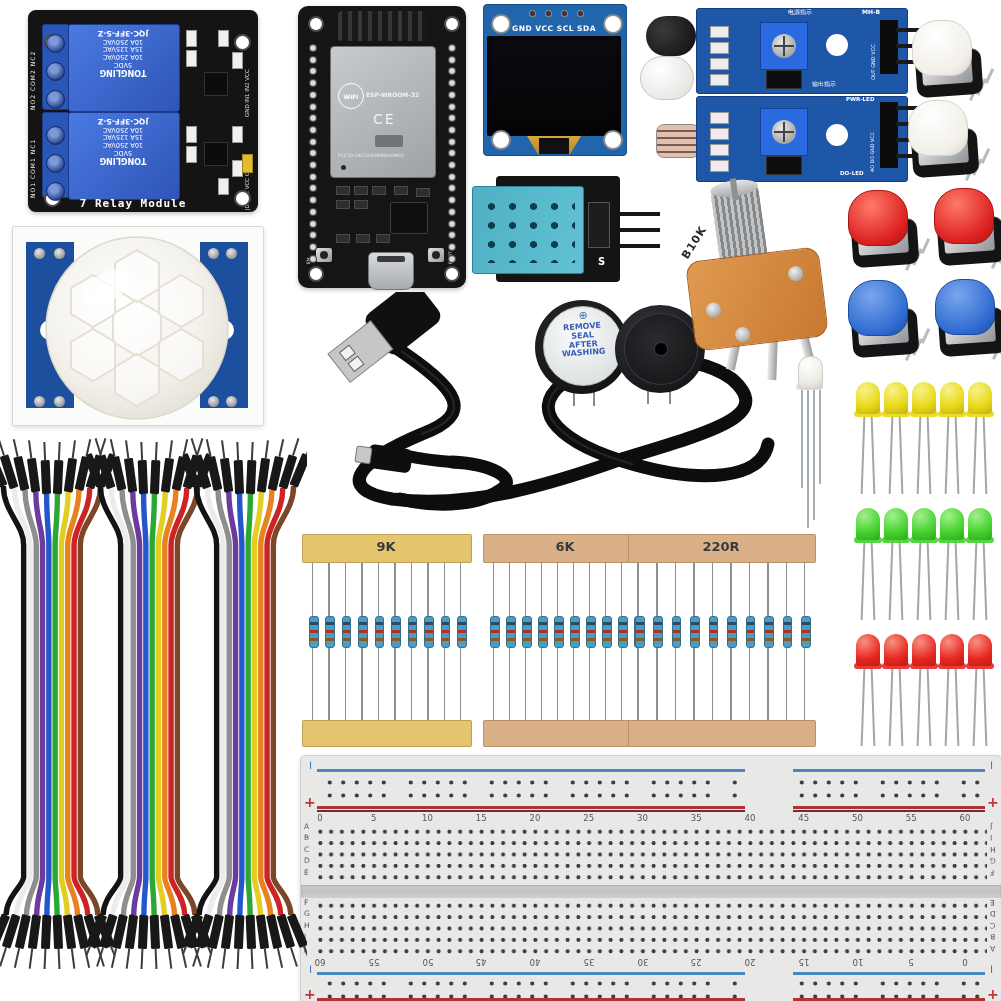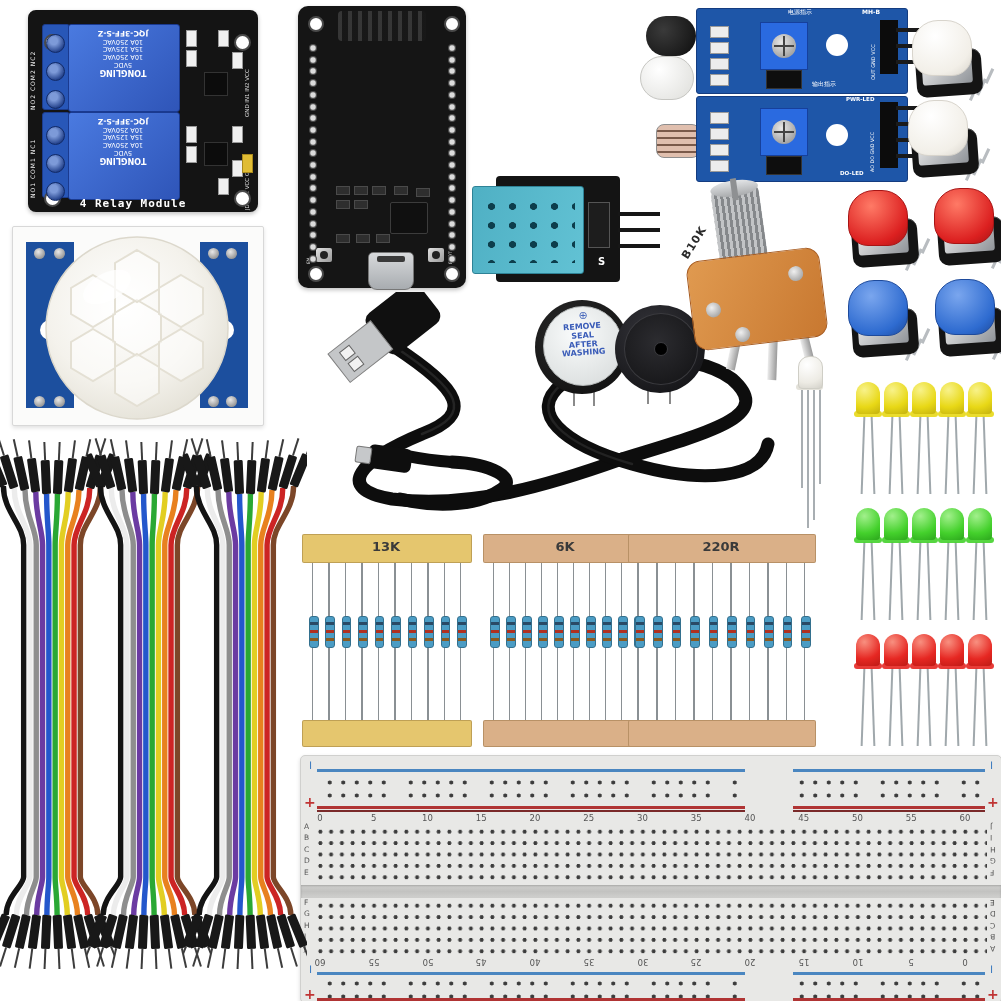--- a/index.html
+++ b/index.html
@@ -35,21 +35,21 @@
         <div style="font-size:8px;font-weight:bold;">TONGLING</div>
         <div style="font-size:6.5px;">5VDC</div>
         <div style="font-size:6.5px;">10A 250VAC</div>
         <div style="font-size:6.5px;">15A 125VAC</div>
         <div style="font-size:6.5px;">10A 250VAC</div>
         <div style="font-size:7.5px;font-weight:bold;">JQC-3FF-S-Z</div>
       </div>
     </div>
     <div class="a vtx" style="left:216px;top:14px;height:95px;font-size:5.5px;color:#ddd;">GND IN1 IN2 VCC</div>
     <div class="a vtx" style="left:216px;top:112px;height:90px;font-size:5.5px;color:#ddd;">JD-VCC VCC GND</div>
-    <div class="a ctr" style="left:20px;top:188px;width:170px;height:14px;color:#fff;font-family:'DejaVu Sans Mono',monospace;font-size:11px;font-weight:bold;letter-spacing:1px;">4 Relay Module</div>
+    <div class="a ctr" style="left:20px;top:188px;width:170px;height:14px;color:#fff;font-family:'DejaVu Sans Mono',monospace;font-size:11px;font-weight:bold;letter-spacing:1px;">7 Relay Module</div>
   <div style="position: absolute; left: 16px; top: 26px; width: 13px; height: 13px; border-radius: 50%; background: rgb(255, 255, 255); border: 2px solid rgb(74, 74, 74);"></div>
       <div style="position: absolute; left: 206px; top: 26px; width: 13px; height: 13px; border-radius: 50%; background: rgb(255, 255, 255); border: 2px solid rgb(74, 74, 74);"></div>
       <div style="position: absolute; left: 16px; top: 182px; width: 13px; height: 13px; border-radius: 50%; background: rgb(255, 255, 255); border: 2px solid rgb(74, 74, 74);"></div>
       <div style="position: absolute; left: 206px; top: 182px; width: 13px; height: 13px; border-radius: 50%; background: rgb(255, 255, 255); border: 2px solid rgb(74, 74, 74);"></div>
       <div style="position: absolute; left: 18px; top: 26px; width: 17px; height: 17px; border-radius: 50%; background: radial-gradient(circle at 40% 35%, rgb(125, 154, 216) 25%, rgb(34, 64, 138) 75%); border: 1px solid rgb(18, 42, 102);"></div>
       <div style="position: absolute; left: 18px; top: 54px; width: 17px; height: 17px; border-radius: 50%; background: radial-gradient(circle at 40% 35%, rgb(125, 154, 216) 25%, rgb(34, 64, 138) 75%); border: 1px solid rgb(18, 42, 102);"></div>
       <div style="position: absolute; left: 18px; top: 82px; width: 17px; height: 17px; border-radius: 50%; background: radial-gradient(circle at 40% 35%, rgb(125, 154, 216) 25%, rgb(34, 64, 138) 75%); border: 1px solid rgb(18, 42, 102);"></div>
       <div style="position: absolute; left: 18px; top: 118px; width: 17px; height: 17px; border-radius: 50%; background: radial-gradient(circle at 40% 35%, rgb(125, 154, 216) 25%, rgb(34, 64, 138) 75%); border: 1px solid rgb(18, 42, 102);"></div>
       <div style="position: absolute; left: 18px; top: 146px; width: 17px; height: 17px; border-radius: 50%; background: radial-gradient(circle at 40% 35%, rgb(125, 154, 216) 25%, rgb(34, 64, 138) 75%); border: 1px solid rgb(18, 42, 102);"></div>
       <div style="position: absolute; left: 18px; top: 174px; width: 17px; height: 17px; border-radius: 50%; background: radial-gradient(circle at 40% 35%, rgb(125, 154, 216) 25%, rgb(34, 64, 138) 75%); border: 1px solid rgb(18, 42, 102);"></div>
@@ -63,20 +63,28 @@
       <div style="position: absolute; left: 204px; top: 152px; width: 9px; height: 15px; background: rgb(240, 240, 240); border: 1px solid rgb(153, 153, 153);"></div>
       <div style="position: absolute; left: 190px; top: 170px; width: 9px; height: 15px; background: rgb(240, 240, 240); border: 1px solid rgb(153, 153, 153);"></div>
       <div style="position: absolute; left: 176px; top: 64px; width: 22px; height: 22px; background: rgb(12, 12, 12); border: 1px solid rgb(51, 51, 51);"></div>
       <div style="position: absolute; left: 176px; top: 134px; width: 22px; height: 22px; background: rgb(12, 12, 12); border: 1px solid rgb(51, 51, 51);"></div>
       <div style="position: absolute; left: 214px; top: 146px; width: 9px; height: 17px; background: rgb(224, 188, 52); border: 1px solid rgb(168, 136, 28);"></div>
     </div>
 
   <div id="esp32" class="a" style="left:298px;top:6px;width:170px;height:284px;">
     <div class="a" style="left:0;top:0;width:168px;height:282px;background:#151515;border-radius:10px;box-shadow:0 2px 4px rgba(0,0,0,.25);"></div>
     <div class="a" style="left:40px;top:5px;width:88px;height:30px;border-radius:4px;background:repeating-linear-gradient(90deg,#3a3a3a 0 4px,#181818 4px 10px);opacity:.9;"></div>
+    <div class="a" style="left:32px;top:40px;width:104px;height:130px;background:linear-gradient(145deg,#c8cacc,#9ea2a6);border:1px solid #6e7276;border-radius:4px;">
+      <div class="a ctr" style="left:7px;top:36px;width:24px;height:24px;border:1.5px solid #fff;border-radius:50%;color:#fff;font-size:6px;font-weight:bold;">WiFi</div>
+      <div class="a" style="left:35px;top:44px;font-size:6px;color:#f2f2f2;font-weight:bold;">ESP-WROOM-32</div>
+      <div class="a" style="left:42px;top:64px;font-size:14px;color:#f2f2f2;letter-spacing:2px;">CE</div>
+      <div class="a" style="left:44px;top:88px;width:28px;height:12px;background:#70747a;border-radius:2px;"></div>
+      <div class="a" style="left:7px;top:106px;font-size:4.5px;color:#ededed;">FCC ID:2AC7Z-ESPWROOM32</div>
+      <div class="a" style="left:10px;top:118px;width:5px;height:5px;border-radius:50%;background:#2a2a2a;"></div>
+    </div>
     <div class="a" style="left:92px;top:196px;width:36px;height:30px;background:#101010;border:1px solid #3c3c3c;border-radius:2px;"></div>
     <div class="a" style="left:18px;top:242px;width:16px;height:14px;background:linear-gradient(135deg,#e0e0e0,#9a9a9a);border-radius:2px;">
         <div class="a" style="left:4px;top:3px;width:8px;height:8px;border-radius:50%;background:#222;"></div>
       </div>
     <div class="a vtx" style="left:8px;top:244px;height:14px;font-size:4.5px;color:#eee;">EN</div>
     <div class="a" style="left:130px;top:242px;width:16px;height:14px;background:linear-gradient(135deg,#e0e0e0,#9a9a9a);border-radius:2px;">
         <div class="a" style="left:4px;top:3px;width:8px;height:8px;border-radius:50%;background:#222;"></div>
       </div>
     <div class="a vtx" style="left:150px;top:240px;height:18px;font-size:4.5px;color:#eee;">BOOT</div>
     <div class="a" style="left:70px;top:246px;width:44px;height:36px;background:linear-gradient(180deg,#d8dadc,#a8acb0);border:1px solid #777;border-radius:5px 5px 9px 9px;">
@@ -129,20 +137,35 @@
       <div style="position: absolute; left: 118px; top: 182px; width: 12px; height: 7px; background: rgb(46, 46, 46); border: 1px solid rgb(74, 74, 74);"></div>
       <div style="position: absolute; left: 38px; top: 228px; width: 12px; height: 7px; background: rgb(46, 46, 46); border: 1px solid rgb(74, 74, 74);"></div>
       <div style="position: absolute; left: 58px; top: 228px; width: 12px; height: 7px; background: rgb(46, 46, 46); border: 1px solid rgb(74, 74, 74);"></div>
       <div style="position: absolute; left: 78px; top: 228px; width: 12px; height: 7px; background: rgb(46, 46, 46); border: 1px solid rgb(74, 74, 74);"></div>
       <div style="position: absolute; left: 10px; top: 10px; width: 12px; height: 12px; border-radius: 50%; background: rgb(255, 255, 255); border: 2px solid rgb(74, 74, 74);"></div>
       <div style="position: absolute; left: 146px; top: 10px; width: 12px; height: 12px; border-radius: 50%; background: rgb(255, 255, 255); border: 2px solid rgb(74, 74, 74);"></div>
       <div style="position: absolute; left: 10px; top: 260px; width: 12px; height: 12px; border-radius: 50%; background: rgb(255, 255, 255); border: 2px solid rgb(74, 74, 74);"></div>
       <div style="position: absolute; left: 146px; top: 260px; width: 12px; height: 12px; border-radius: 50%; background: rgb(255, 255, 255); border: 2px solid rgb(74, 74, 74);"></div>
     </div>
 
+  <div id="oled" class="a" style="left:483px;top:4px;width:142px;height:152px;">
+    <div class="a" style="left:0;top:0;width:142px;height:150px;background:#2165ad;border:1px solid #174e88;border-radius:4px;"></div>
+    <div class="a ctr" style="left:24px;top:18px;width:94px;height:12px;color:#fff;font-size:7.5px;font-weight:bold;letter-spacing:.5px;">GND VCC SCL SDA</div>
+    <div class="a" style="left:4px;top:32px;width:134px;height:100px;background:linear-gradient(180deg,#0b0b10,#050507);border-radius:2px;box-shadow:inset 0 0 6px #000;"></div>
+    <div class="a" style="left:44px;top:132px;width:54px;height:18px;background:linear-gradient(180deg,#d9a63a,#b8862a);clip-path:polygon(0 0,100% 0,80% 100%,20% 100%);"></div>
+    <div class="a" style="left:56px;top:134px;width:30px;height:16px;background:#111;"></div>
+  <div style="position: absolute; left: 8px; top: 10px; width: 16px; height: 16px; border-radius: 50%; background: rgb(255, 255, 255); border: 2px solid rgb(138, 138, 138);"></div>
+      <div style="position: absolute; left: 120px; top: 10px; width: 16px; height: 16px; border-radius: 50%; background: rgb(255, 255, 255); border: 2px solid rgb(138, 138, 138);"></div>
+      <div style="position: absolute; left: 8px; top: 126px; width: 16px; height: 16px; border-radius: 50%; background: rgb(255, 255, 255); border: 2px solid rgb(138, 138, 138);"></div>
+      <div style="position: absolute; left: 120px; top: 126px; width: 16px; height: 16px; border-radius: 50%; background: rgb(255, 255, 255); border: 2px solid rgb(138, 138, 138);"></div>
+      <div style="position: absolute; left: 46px; top: 6px; width: 7px; height: 7px; border-radius: 50%; background: radial-gradient(circle, rgb(51, 51, 51) 40%, rgb(136, 136, 136) 60%);"></div>
+      <div style="position: absolute; left: 62px; top: 6px; width: 7px; height: 7px; border-radius: 50%; background: radial-gradient(circle, rgb(51, 51, 51) 40%, rgb(136, 136, 136) 60%);"></div>
+      <div style="position: absolute; left: 78px; top: 6px; width: 7px; height: 7px; border-radius: 50%; background: radial-gradient(circle, rgb(51, 51, 51) 40%, rgb(136, 136, 136) 60%);"></div>
+      <div style="position: absolute; left: 94px; top: 6px; width: 7px; height: 7px; border-radius: 50%; background: radial-gradient(circle, rgb(51, 51, 51) 40%, rgb(136, 136, 136) 60%);"></div>
+    </div>
 
   <div id="flame-sensor" class="a" style="left:640px;top:6px;width:292px;height:90px;">
     <div class="a" style="left:6px;top:10px;width:50px;height:40px;background:radial-gradient(circle at 35% 35%,#3a3a3a,#0d0d0d);border-radius:20px;"></div>
     <div class="a" style="left:0px;top:50px;width:52px;height:42px;background:radial-gradient(circle at 35% 30%,#ffffff,#dededa);border:1px solid #c6c6c2;border-radius:22px;"></div>
     <div class="a" style="left:56px;top:2px;width:210px;height:84px;background:#1e56a8;border:1px solid #143c80;border-radius:3px;"></div>
     <div class="a" style="left:120px;top:16px;width:46px;height:46px;background:#2a6ae0;border:1px solid #16409c;">
       <div class="a" style="left:11px;top:11px;width:24px;height:24px;border-radius:50%;background:radial-gradient(circle at 40% 35%,#e8e8e8,#8a8a8a);"></div>
       <div class="a" style="left:22px;top:13px;width:2px;height:20px;background:#444;"></div>
       <div class="a" style="left:13px;top:22px;width:20px;height:2px;background:#444;"></div>
     </div>
@@ -530,21 +553,21 @@
       <div style="position: absolute; left: 89.2222px; top: 86px; width: 7.5px; height: 30px; border-radius: 3px; border: 1px solid rgb(51, 112, 142); background: linear-gradient(rgb(75, 156, 196) 0px, rgb(75, 156, 196) 5px, rgb(42, 74, 102) 5px, rgb(42, 74, 102) 8px, rgb(75, 156, 196) 8px, rgb(75, 156, 196) 13px, rgb(176, 48, 32) 13px, rgb(176, 48, 32) 16px, rgb(75, 156, 196) 16px, rgb(75, 156, 196) 21px, rgb(138, 90, 32) 21px, rgb(138, 90, 32) 24px, rgb(75, 156, 196) 24px);"></div>
       <div style="position: absolute; left: 108.667px; top: 28px; width: 1.4px; height: 186px; background: rgb(138, 144, 148);"></div>
       <div style="position: absolute; left: 105.667px; top: 86px; width: 7.5px; height: 30px; border-radius: 3px; border: 1px solid rgb(51, 112, 142); background: linear-gradient(rgb(75, 156, 196) 0px, rgb(75, 156, 196) 5px, rgb(42, 74, 102) 5px, rgb(42, 74, 102) 8px, rgb(75, 156, 196) 8px, rgb(75, 156, 196) 13px, rgb(176, 48, 32) 13px, rgb(176, 48, 32) 16px, rgb(75, 156, 196) 16px, rgb(75, 156, 196) 21px, rgb(138, 90, 32) 21px, rgb(138, 90, 32) 24px, rgb(75, 156, 196) 24px);"></div>
       <div style="position: absolute; left: 125.111px; top: 28px; width: 1.4px; height: 186px; background: rgb(138, 144, 148);"></div>
       <div style="position: absolute; left: 122.111px; top: 86px; width: 7.5px; height: 30px; border-radius: 3px; border: 1px solid rgb(51, 112, 142); background: linear-gradient(rgb(75, 156, 196) 0px, rgb(75, 156, 196) 5px, rgb(42, 74, 102) 5px, rgb(42, 74, 102) 8px, rgb(75, 156, 196) 8px, rgb(75, 156, 196) 13px, rgb(176, 48, 32) 13px, rgb(176, 48, 32) 16px, rgb(75, 156, 196) 16px, rgb(75, 156, 196) 21px, rgb(138, 90, 32) 21px, rgb(138, 90, 32) 24px, rgb(75, 156, 196) 24px);"></div>
       <div style="position: absolute; left: 141.556px; top: 28px; width: 1.4px; height: 186px; background: rgb(138, 144, 148);"></div>
       <div style="position: absolute; left: 138.556px; top: 86px; width: 7.5px; height: 30px; border-radius: 3px; border: 1px solid rgb(51, 112, 142); background: linear-gradient(rgb(75, 156, 196) 0px, rgb(75, 156, 196) 5px, rgb(42, 74, 102) 5px, rgb(42, 74, 102) 8px, rgb(75, 156, 196) 8px, rgb(75, 156, 196) 13px, rgb(176, 48, 32) 13px, rgb(176, 48, 32) 16px, rgb(75, 156, 196) 16px, rgb(75, 156, 196) 21px, rgb(138, 90, 32) 21px, rgb(138, 90, 32) 24px, rgb(75, 156, 196) 24px);"></div>
       <div style="position: absolute; left: 158px; top: 28px; width: 1.4px; height: 186px; background: rgb(138, 144, 148);"></div>
       <div style="position: absolute; left: 155px; top: 86px; width: 7.5px; height: 30px; border-radius: 3px; border: 1px solid rgb(51, 112, 142); background: linear-gradient(rgb(75, 156, 196) 0px, rgb(75, 156, 196) 5px, rgb(42, 74, 102) 5px, rgb(42, 74, 102) 8px, rgb(75, 156, 196) 8px, rgb(75, 156, 196) 13px, rgb(176, 48, 32) 13px, rgb(176, 48, 32) 16px, rgb(75, 156, 196) 16px, rgb(75, 156, 196) 21px, rgb(138, 90, 32) 21px, rgb(138, 90, 32) 24px, rgb(75, 156, 196) 24px);"></div>
       <div style="position: absolute; left: 0px; top: 4px; width: 168px; height: 27px; background: rgb(229, 198, 110); border: 1px solid rgba(120, 90, 40, 0.35); border-radius: 2px;"></div>
-      <div style="position: absolute; left: 0px; top: 9px; width: 168px; text-align: center; font-size: 13px; font-weight: bold; color: rgb(58, 58, 58);">13K</div>
+      <div style="position: absolute; left: 0px; top: 9px; width: 168px; text-align: center; font-size: 13px; font-weight: bold; color: rgb(58, 58, 58);">9K</div>
       <div style="position: absolute; left: 0px; top: 190px; width: 168px; height: 25px; background: rgb(229, 198, 110); border: 1px solid rgba(120, 90, 40, 0.35); border-radius: 2px;"></div>
     </div>
     <div style="position: absolute; left: 483px; top: 530px; width: 164px; height: 220px;">
       <div style="position: absolute; left: 10px; top: 28px; width: 1.4px; height: 186px; background: rgb(138, 144, 148);"></div>
       <div style="position: absolute; left: 7px; top: 86px; width: 7.5px; height: 30px; border-radius: 3px; border: 1px solid rgb(51, 112, 142); background: linear-gradient(rgb(75, 156, 196) 0px, rgb(75, 156, 196) 5px, rgb(42, 74, 102) 5px, rgb(42, 74, 102) 8px, rgb(75, 156, 196) 8px, rgb(75, 156, 196) 13px, rgb(176, 48, 32) 13px, rgb(176, 48, 32) 16px, rgb(75, 156, 196) 16px, rgb(75, 156, 196) 21px, rgb(138, 90, 32) 21px, rgb(138, 90, 32) 24px, rgb(75, 156, 196) 24px);"></div>
       <div style="position: absolute; left: 26px; top: 28px; width: 1.4px; height: 186px; background: rgb(138, 144, 148);"></div>
       <div style="position: absolute; left: 23px; top: 86px; width: 7.5px; height: 30px; border-radius: 3px; border: 1px solid rgb(51, 112, 142); background: linear-gradient(rgb(75, 156, 196) 0px, rgb(75, 156, 196) 5px, rgb(42, 74, 102) 5px, rgb(42, 74, 102) 8px, rgb(75, 156, 196) 8px, rgb(75, 156, 196) 13px, rgb(176, 48, 32) 13px, rgb(176, 48, 32) 16px, rgb(75, 156, 196) 16px, rgb(75, 156, 196) 21px, rgb(138, 90, 32) 21px, rgb(138, 90, 32) 24px, rgb(75, 156, 196) 24px);"></div>
       <div style="position: absolute; left: 42px; top: 28px; width: 1.4px; height: 186px; background: rgb(138, 144, 148);"></div>
       <div style="position: absolute; left: 39px; top: 86px; width: 7.5px; height: 30px; border-radius: 3px; border: 1px solid rgb(51, 112, 142); background: linear-gradient(rgb(75, 156, 196) 0px, rgb(75, 156, 196) 5px, rgb(42, 74, 102) 5px, rgb(42, 74, 102) 8px, rgb(75, 156, 196) 8px, rgb(75, 156, 196) 13px, rgb(176, 48, 32) 13px, rgb(176, 48, 32) 16px, rgb(75, 156, 196) 16px, rgb(75, 156, 196) 21px, rgb(138, 90, 32) 21px, rgb(138, 90, 32) 24px, rgb(75, 156, 196) 24px);"></div>
       <div style="position: absolute; left: 58px; top: 28px; width: 1.4px; height: 186px; background: rgb(138, 144, 148);"></div>

